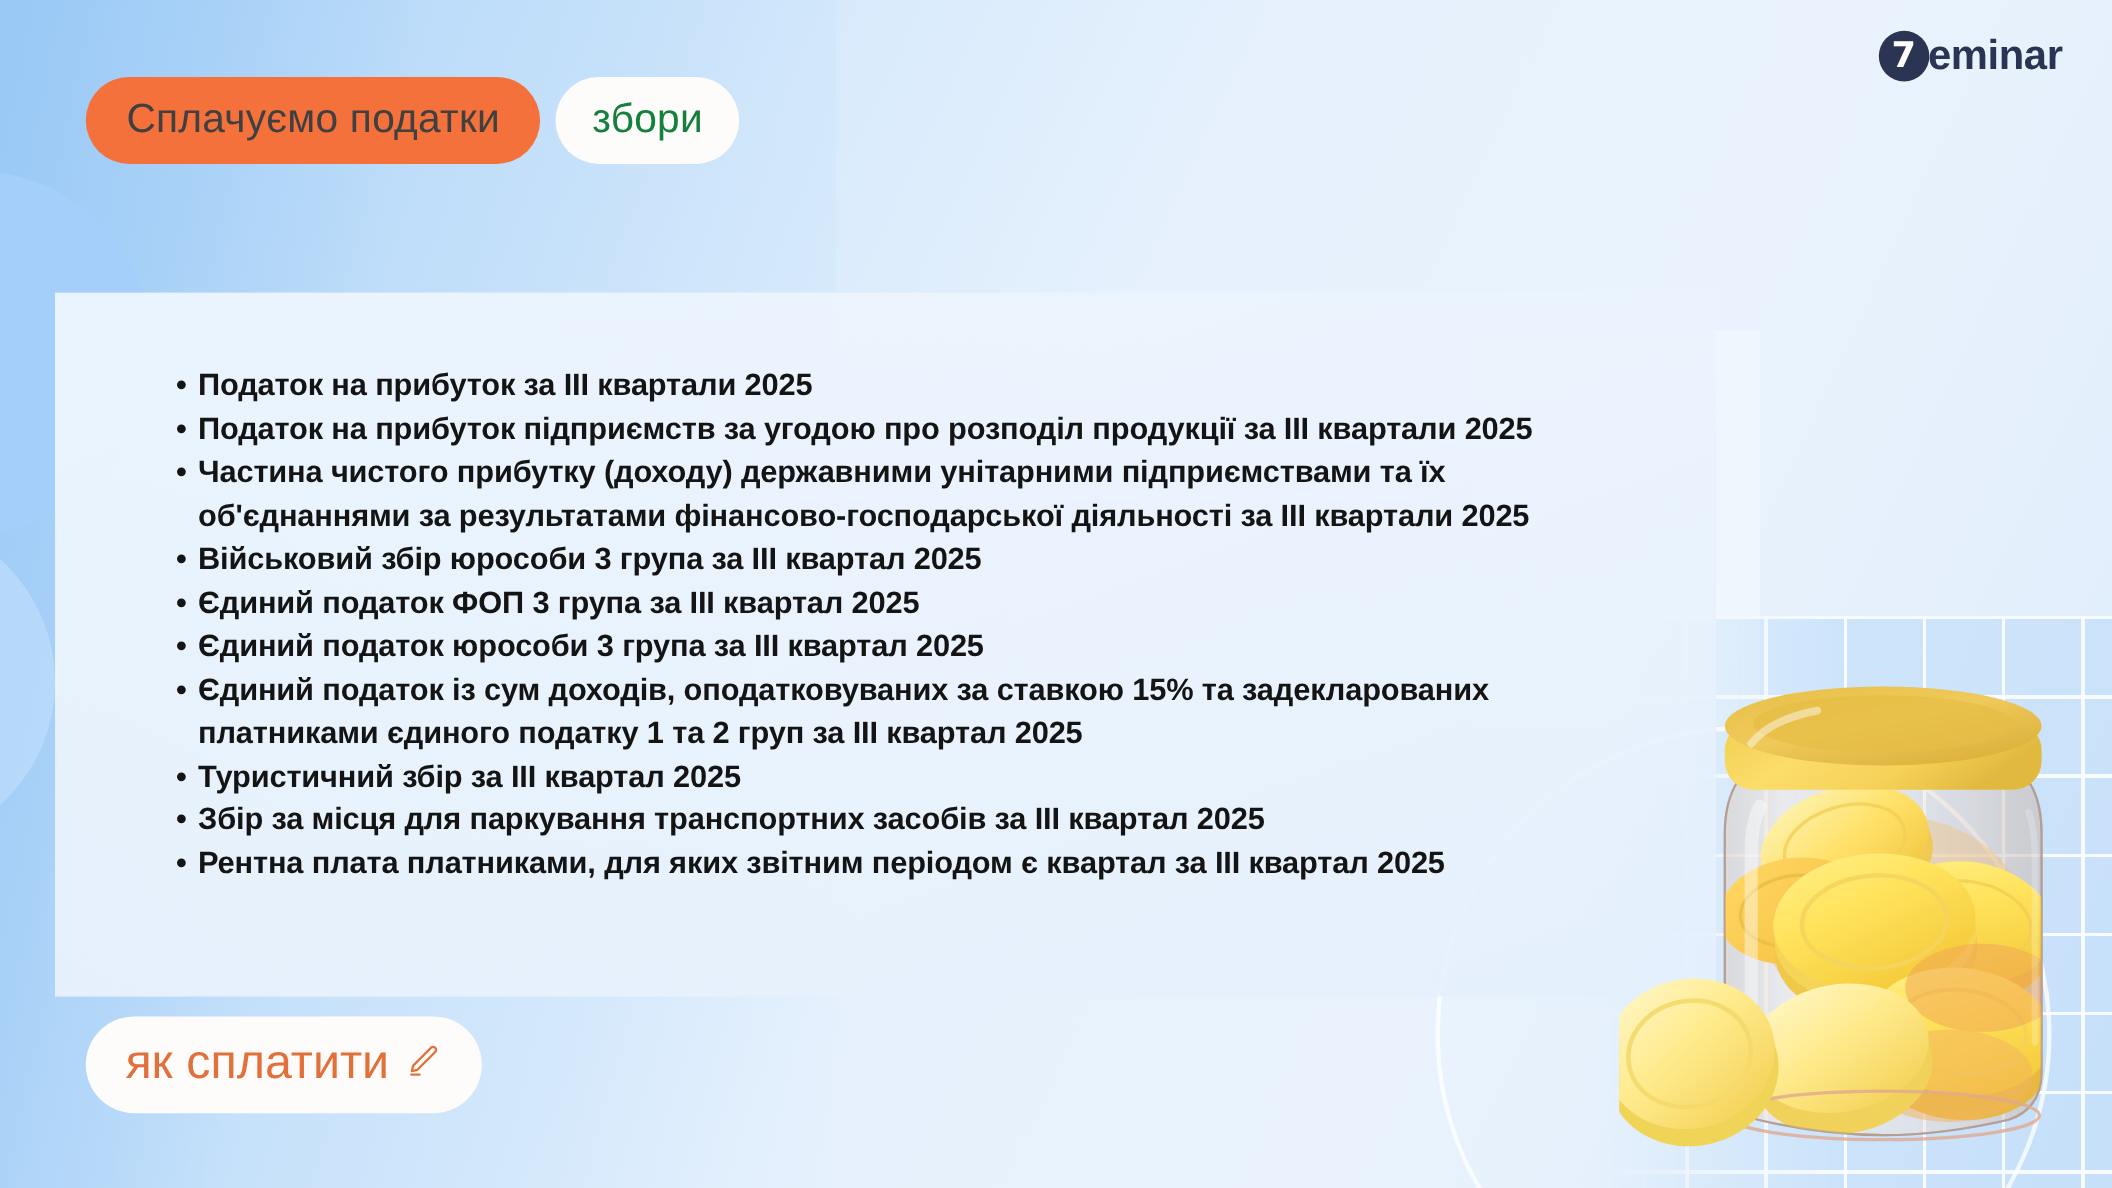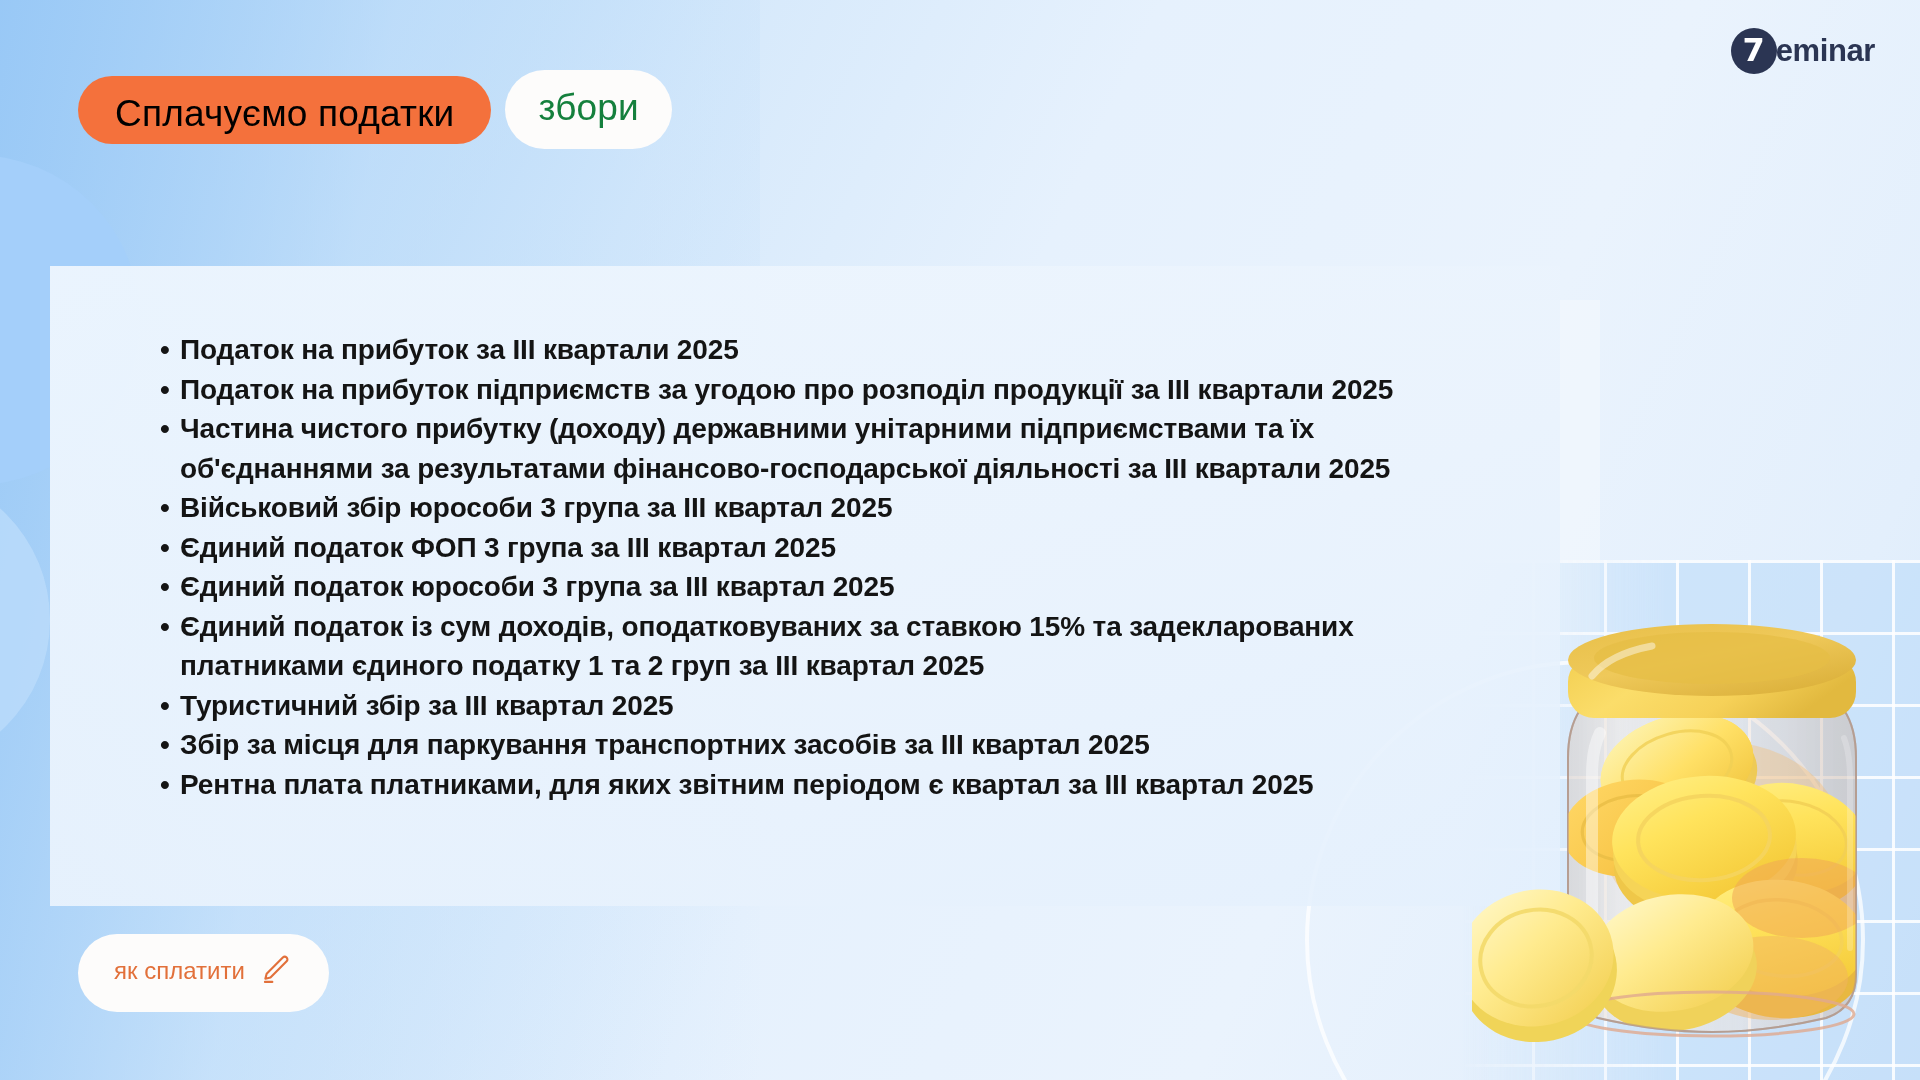--- a/index.html
+++ b/index.html
@@ -88,23 +88,23 @@
   .pill {
     display: inline-flex;
     align-items: center;
     justify-content: center;
     border-radius: 999px;
     white-space: nowrap;
     line-height: 1;
   }
   .pill-primary {
     background: #f4713c;
-    color: #000000;
+    color: #404040;
     font-size: 37px;
-    padding: 19px 37px 12px;
+    padding: 19px 37px 23px;
     letter-spacing: .2px;
   }
   .pill-secondary {
     background: #fdfcfb;
     color: #15803d;
     font-size: 37px;
     padding: 19px 33px 23px;
     letter-spacing: .2px;
   }
 
@@ -126,21 +126,21 @@
     align-items: center;
     justify-content: center;
     font-size: 32px;
     font-weight: bold;
     font-family: "DejaVu Sans", sans-serif;
     line-height: 1;
     padding-bottom: 2px;
   }
   .logo-text {
     color: #2b3553;
-    font-size: 31px;
+    font-size: 38px;
     font-weight: bold;
     letter-spacing: -.4px;
     margin-left: -3px;
   }
 
   
   .panel {
     position: absolute;
     left: 50px; top: 266px;
     width: 1510px;
@@ -180,21 +180,21 @@
   .cta {
     position: absolute;
     left: 78px; bottom: 68px;
     display: inline-flex;
     align-items: center;
     gap: 14px;
     background: #fdfcfb;
     border-radius: 999px;
     padding: 20px 36px 24px;
     color: #e2703a;
-    font-size: 24px;
+    font-size: 44px;
     line-height: 1;
     z-index: 6;
   }
   .cta .pencil-icon {
     display: inline-flex;
     align-items: center;
     transform: translateY(-1px);
   }
 
   

